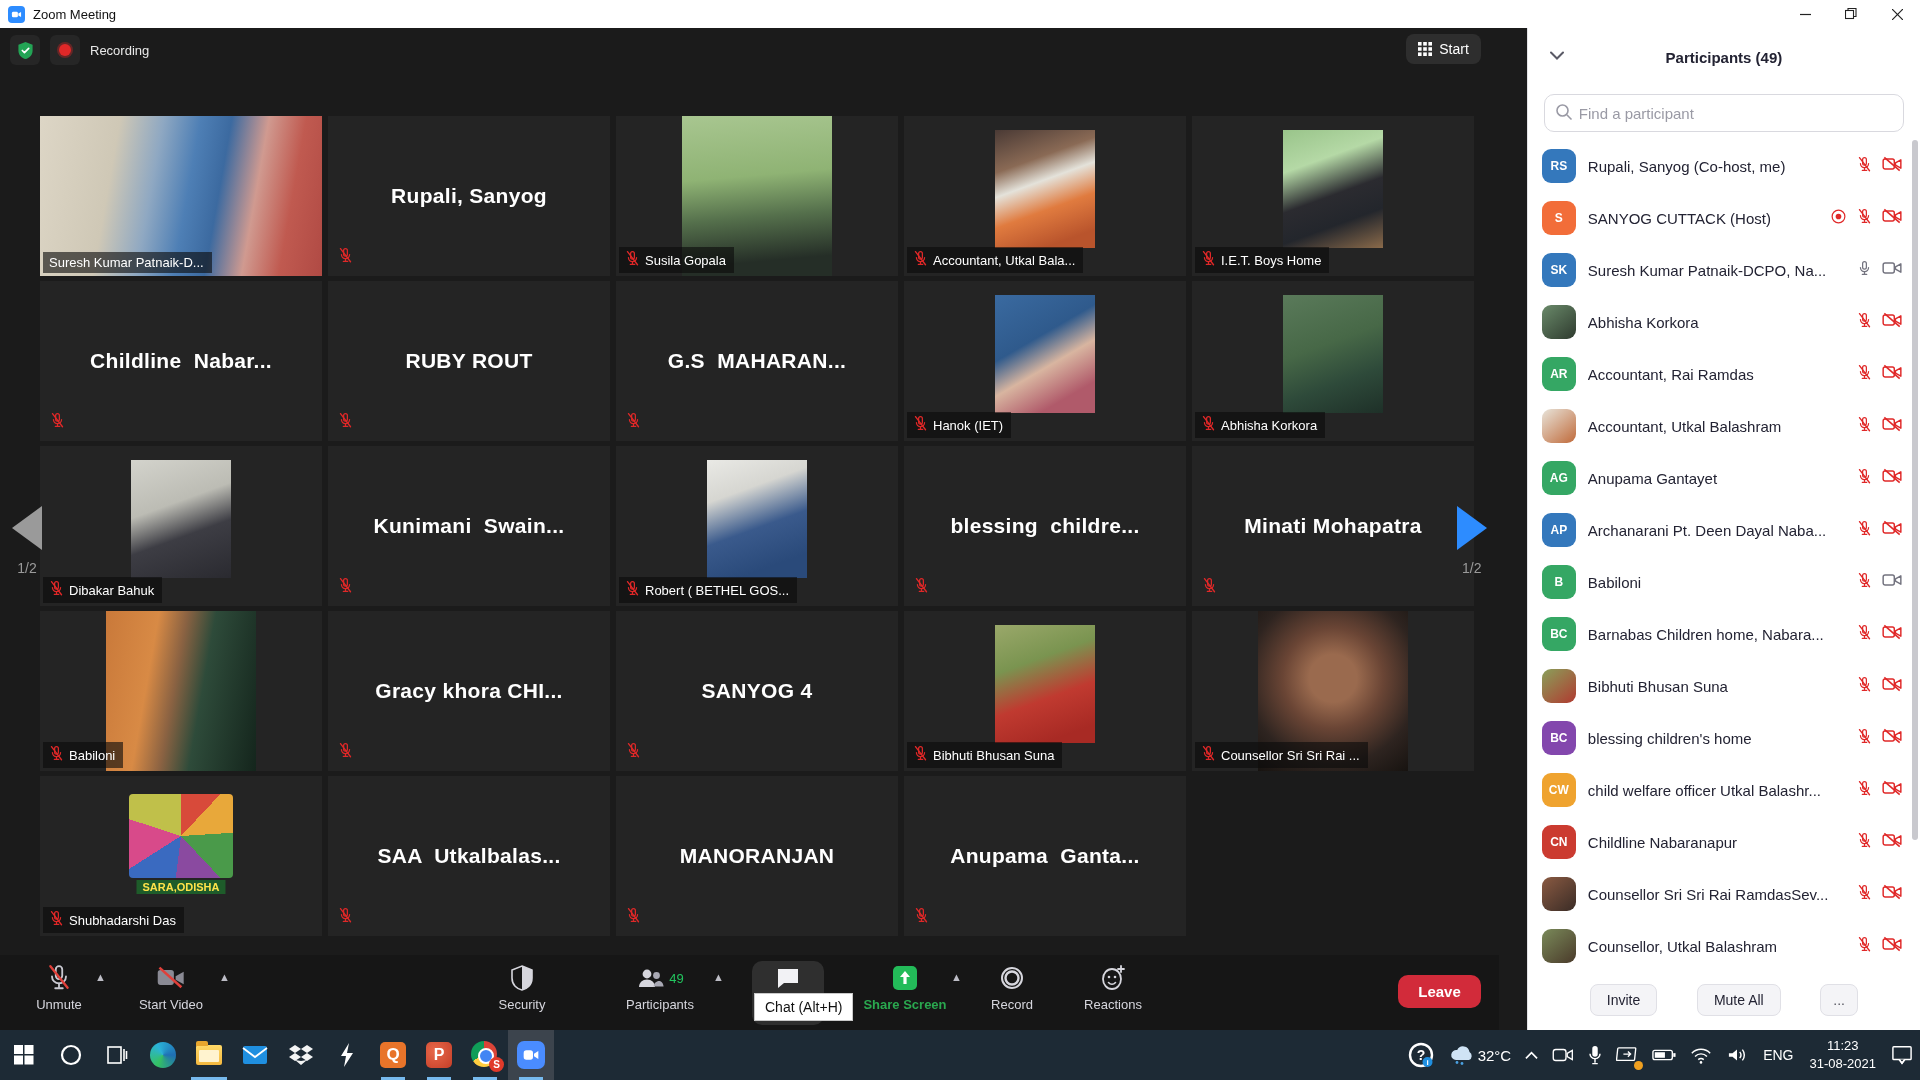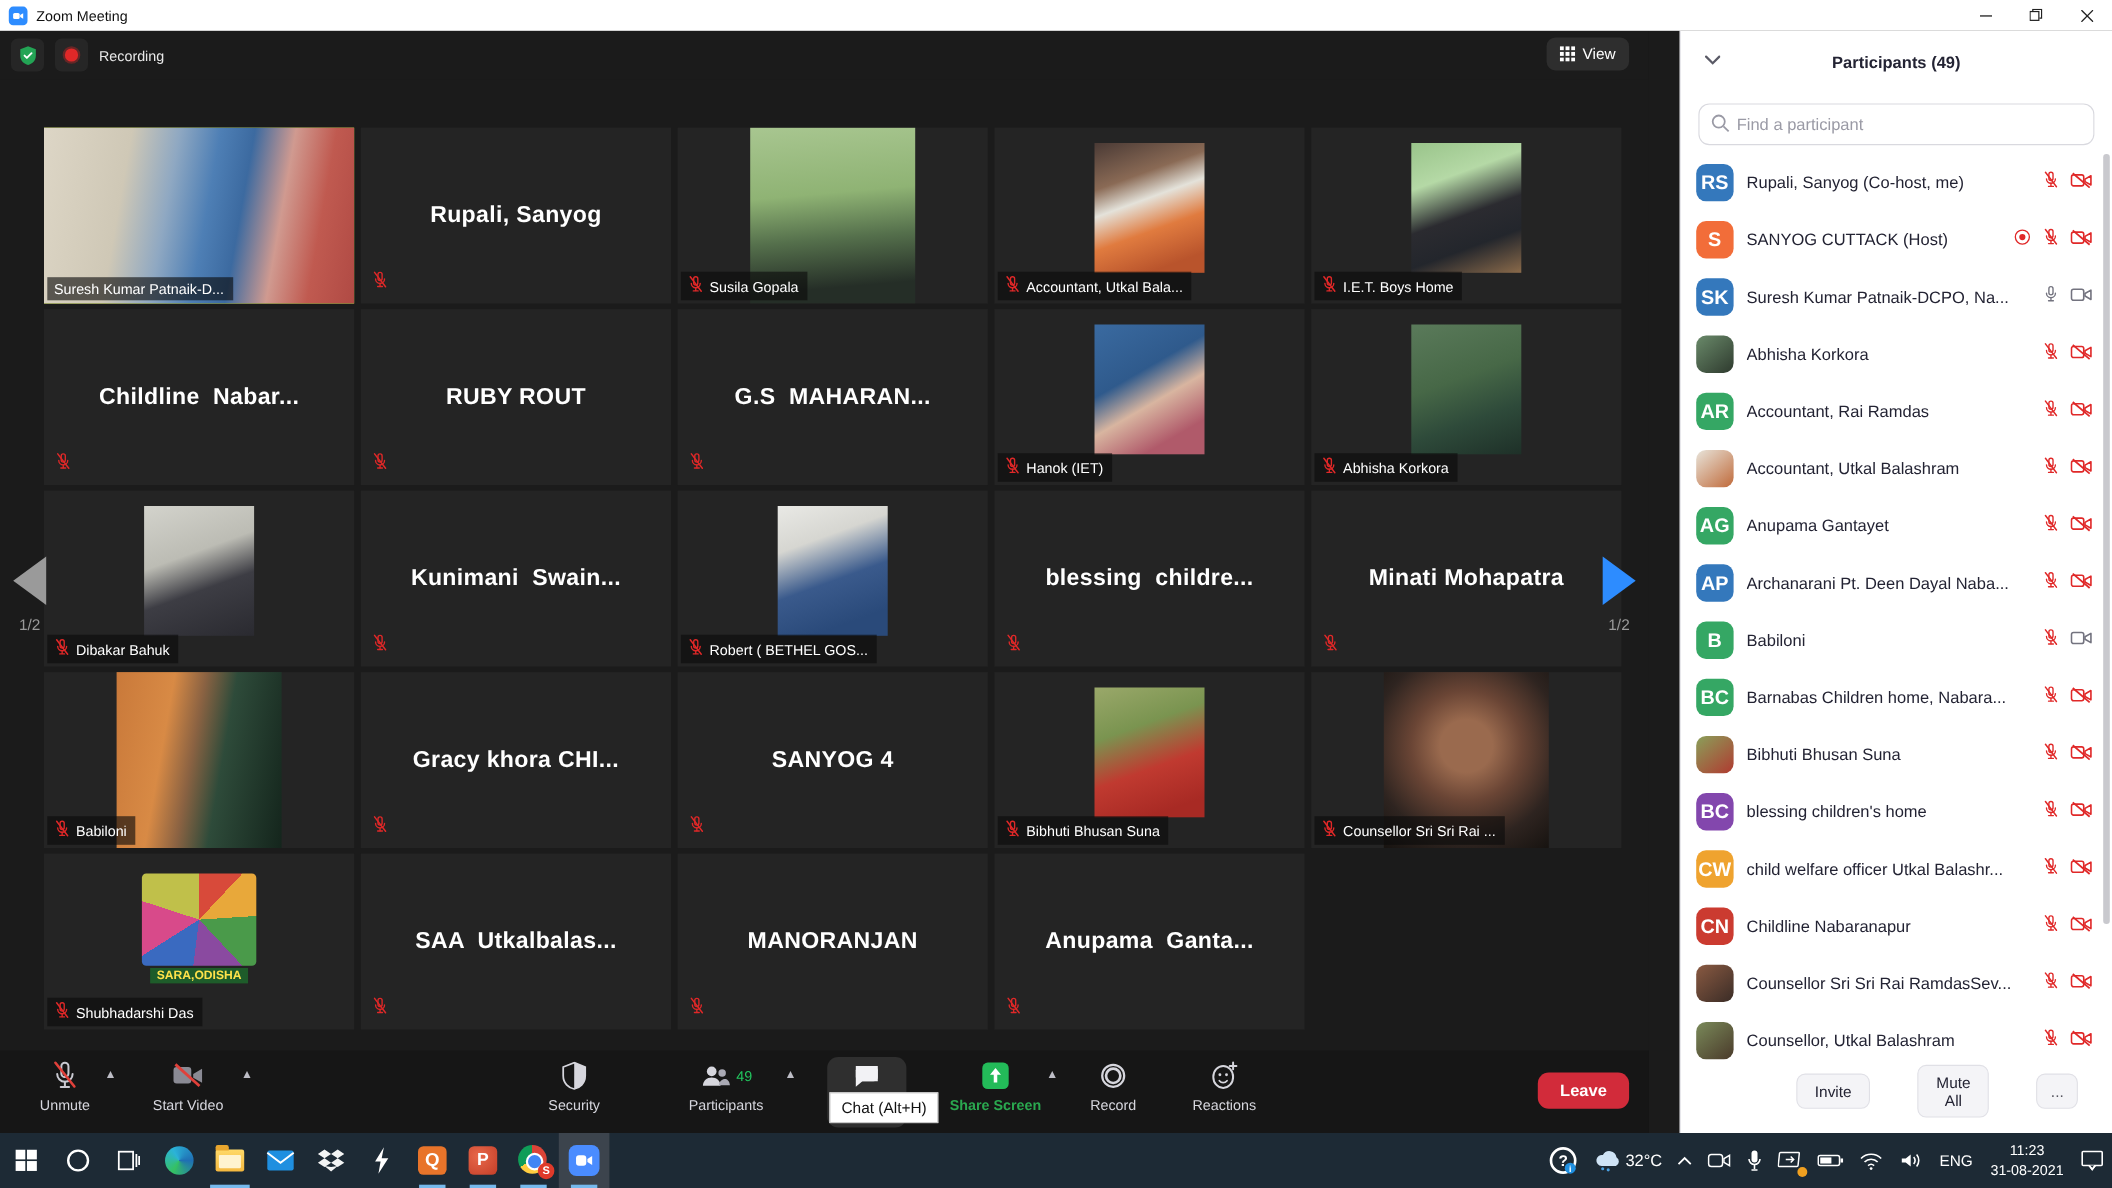--- a/index.html
+++ b/index.html
@@ -93,27 +93,27 @@
   .sb-chevron { position:absolute; left:22px; top:4px; color:#5a5a66; }
   .sb-title { width:100%; text-align:center; font-size:15px; font-weight:bold; color:#232333; }
   .sb-search { position:absolute; top:66px; left:16px; right:16px; height:38px; }
   .sb-search input { width:100%; height:100%; border:1px solid #d9d9df; border-radius:10px; padding:0 12px 0 34px;
     font-size:15px; color:#232333; outline:none; background:#fff; font-family:"Liberation Sans",sans-serif; }
   .sb-search input::placeholder { color:#9a9aa5; }
   .sb-search .mag { position:absolute; left:11px; top:9px; }
   .plist { position:absolute; top:112px; left:0; right:8px; }
   .prow { height:52px; display:flex; align-items:center; padding:0 10px 0 14px; }
   .avatar { width:34px; height:34px; border-radius:9px; display:flex; align-items:center; justify-content:center;
-    color:#fff; font-size:18px; font-weight:bold; flex:0 0 34px; }
+    color:#fff; font-size:12px; font-weight:bold; flex:0 0 34px; }
   .pname { margin-left:12px; font-size:15px; color:#232333; white-space:nowrap; overflow:hidden; text-overflow:ellipsis; flex:1; }
   .picons { display:flex; align-items:center; gap:10px; margin-left:6px; }
   .sb-scrollbar { position:absolute; right:2px; top:112px; width:6px; height:700px; border-radius:3px; background:#c9c9ce; }
   .sb-footer { position:absolute; left:0; right:0; bottom:14px; display:flex; align-items:center;
     padding:0 62px 0 62px; justify-content:space-between; }
-  .sb-btn { background:#f4f4f7; border:1px solid #e0e0e6; border-radius:8px; padding:7px 16px; font-size:14px; color:#232333;margin-left:43px; }
+  .sb-btn { background:#f4f4f7; border:1px solid #e0e0e6; border-radius:8px; padding:7px 16px; font-size:14px; color:#232333; }
   .sb-btn.more { padding:7px 12px; color:#55555f; }
 
   
   .av-blue { background:#3478bc; } .av-orange { background:#f26d39; } .av-green { background:#35a764; }
   .av-purple { background:#8347ad; } .av-yellow { background:#efa32f; } .av-red { background:#cb3b30; }
   .av-ph-abhisha { background:linear-gradient(140deg,#6a8a6a,#2e3a2e); }
   .av-ph-couple { background:linear-gradient(140deg,#e8e4da,#c06a3a); }
   .av-ph-bibhuti { background:linear-gradient(140deg,#8aa05a,#b03a30); }
   .av-ph-child { background:linear-gradient(140deg,#8a5a42,#3a2c26); }
   .av-ph-man { background:linear-gradient(140deg,#7a8a5a,#4a3a2a); }
@@ -208,21 +208,21 @@
                 <rect x="5.2" y="0" width="3.6" height="3.6"></rect>
                 <rect x="10.4" y="0" width="3.6" height="3.6"></rect>
                 <rect x="0" y="5.2" width="3.6" height="3.6"></rect>
                 <rect x="5.2" y="5.2" width="3.6" height="3.6"></rect>
                 <rect x="10.4" y="5.2" width="3.6" height="3.6"></rect>
                 <rect x="0" y="10.4" width="3.6" height="3.6"></rect>
                 <rect x="5.2" y="10.4" width="3.6" height="3.6"></rect>
                 <rect x="10.4" y="10.4" width="3.6" height="3.6"></rect>
               </g>
             </svg>
-          <span>View</span>
+          <span>Start</span>
         </div>
       </div>
 
       <div class="grid" id="grid">
           <div class="tile active">
             <div class="scene-full g-suresh"></div>
             <div class="tile-label">
               <span>Suresh Kumar Patnaik-D...</span>
             </div>
           </div>

